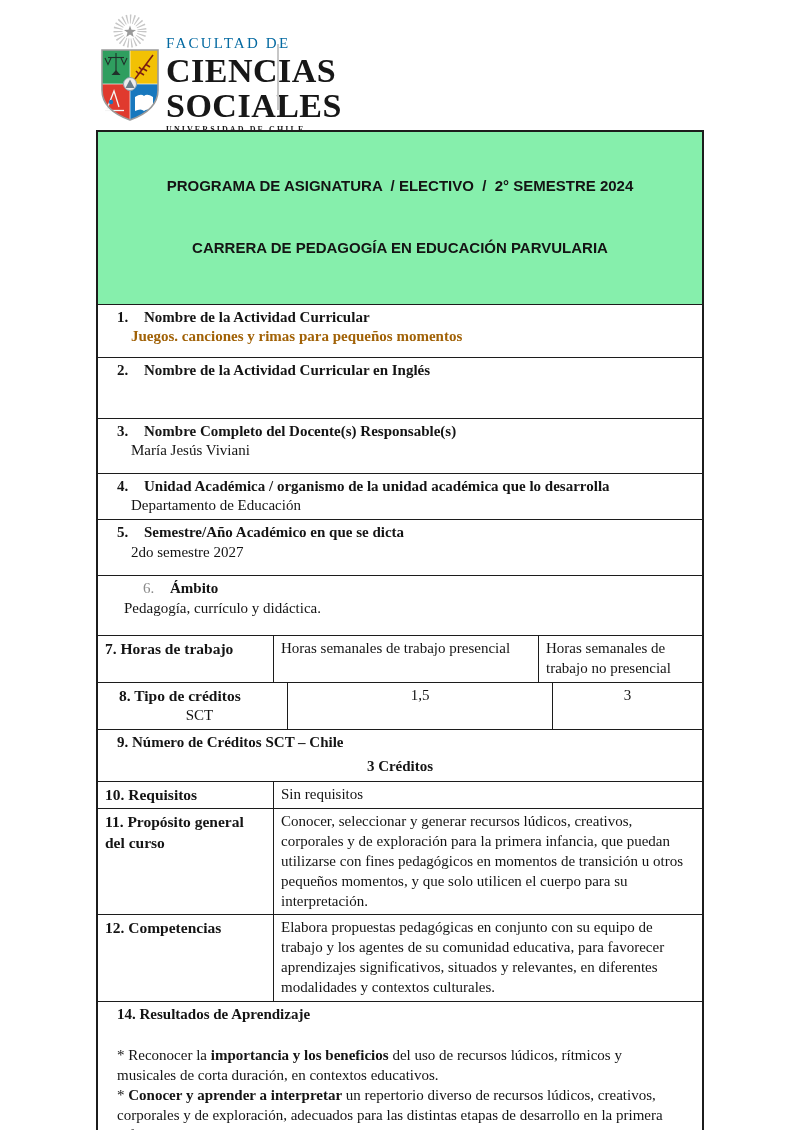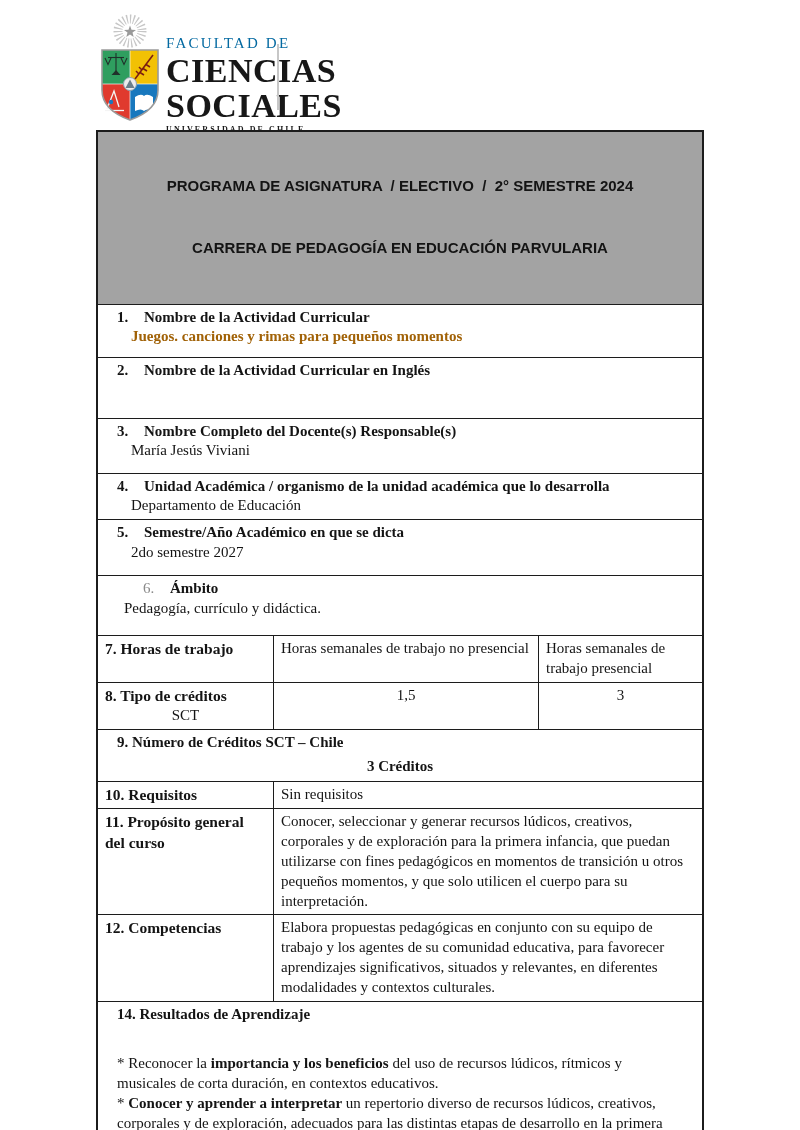--- a/index.html
+++ b/index.html
@@ -24,44 +24,44 @@
   
   .tbl{
     position:absolute;left:96px;top:130px;width:608px;
     border:2px solid #1c1c1c;box-sizing:border-box;background:#fff;
     font-size:15px;line-height:1.32;
   }
   .row{border-top:1.5px solid #1c1c1c;box-sizing:border-box;}
   .row:first-child{border-top:none;}
   .cell{padding:3px 19px;box-sizing:border-box;}
   .thead{
-    background:#a3a3a3;text-align:center;font-weight:700;
+    background:#86efac;text-align:center;font-weight:700;
     font-family:"Liberation Sans","DejaVu Sans",sans-serif;font-size:15px;
     line-height:1.38;padding:3px 6px;white-space:pre-wrap;min-height:44px;
   }
   .lbl{font-weight:700;}
   .num{display:inline-block;min-width:14px;margin-right:13px;}
   .num-gray{color:#8a8a8a;font-weight:400;margin-left:26px;}
   .val{padding-left:14px;}
   .gray{color:#a16207;font-weight:bold;}
   .italic{font-style:italic;}
   .grid3{display:grid;grid-template-columns:175px 265px 1fr;}
   .grid2{display:grid;grid-template-columns:175px 1fr;}
   .gcell{padding:3px 7px;box-sizing:border-box;border-left:1.5px solid #1c1c1c;}
   .gcell:first-child{border-left:none;}
   .center{text-align:center;}
   .r1{min-height:53px;} .r2{min-height:61px;} .r3{min-height:55px;}
   .r4{min-height:40px;} .r5{min-height:56px;} .r6{min-height:60px;}
-  .r7{min-height:38px;} .r8{min-height:40px;} .r9{min-height:52px;}
+  .r7{min-height:38px;} .r8{min-height:40px;padding-left:14px;} .r9{min-height:52px;}
   .r10{min-height:22px;} .r11{min-height:88px;} .r12{min-height:68px;}
   .r14{min-height:214px;}
   .sct-sub{text-align:center;font-weight:400;}
   .outcome{margin:0;}
   .outcome b{font-weight:700;}
-  .outcomes-start{margin-top:30px;}
+  .outcomes-start{margin-top:22px;}
 </style>
 </head>
 <body>
 
 <div class="logo">
   <div class="logo-mark">
     <svg width="64" height="112" viewBox="0 0 64 112">
       <defs>
         <clipPath id="sh">
             <path d="M4,38 H60 V78 Q60,98 32,108 Q4,98 4,78 Z"></path>
@@ -157,22 +157,22 @@
     <div class="val">2do semestre 2027</div>
   </div>
 
   <div class="row cell r6">
     <div class="lbl"><span class="num num-gray">6.</span><span>Ámbito</span></div>
     <div class="val" style="padding-left:7px;">Pedagogía, currículo y didáctica.</div>
   </div>
 
   <div class="row grid3 r7">
     <div class="gcell lbl" style="font-size:15.5px;">7. Horas de trabajo</div>
+    <div class="gcell">Horas semanales de trabajo presencial</div>
     <div class="gcell">Horas semanales de trabajo no presencial</div>
-    <div class="gcell">Horas semanales de trabajo presencial</div>
   </div>
 
   <div class="row grid3 r8">
     <div class="gcell">
       <div class="lbl" style="font-size:15.5px;">8. Tipo de créditos</div>
       <div class="sct-sub">SCT</div>
     </div>
     <div class="gcell center">1,5</div>
     <div class="gcell center">3</div>
   </div>

